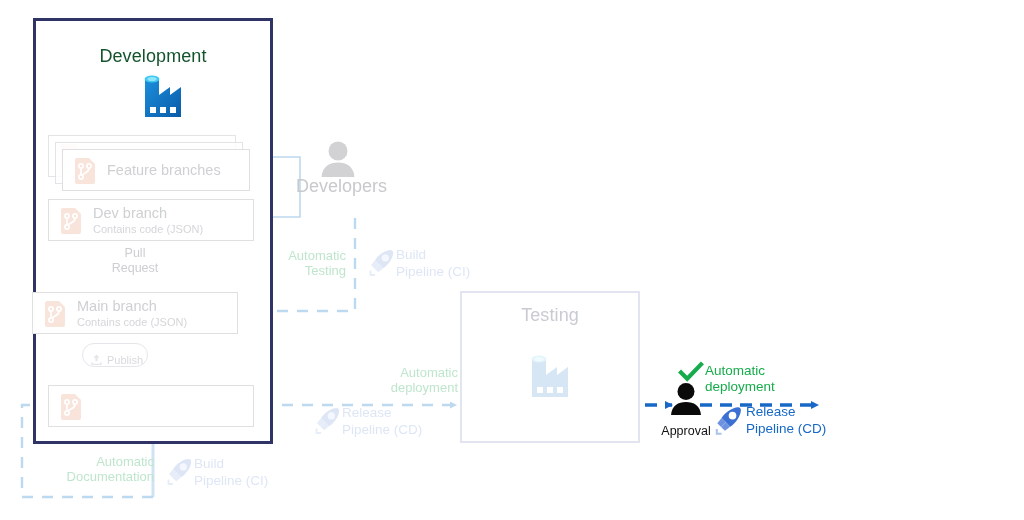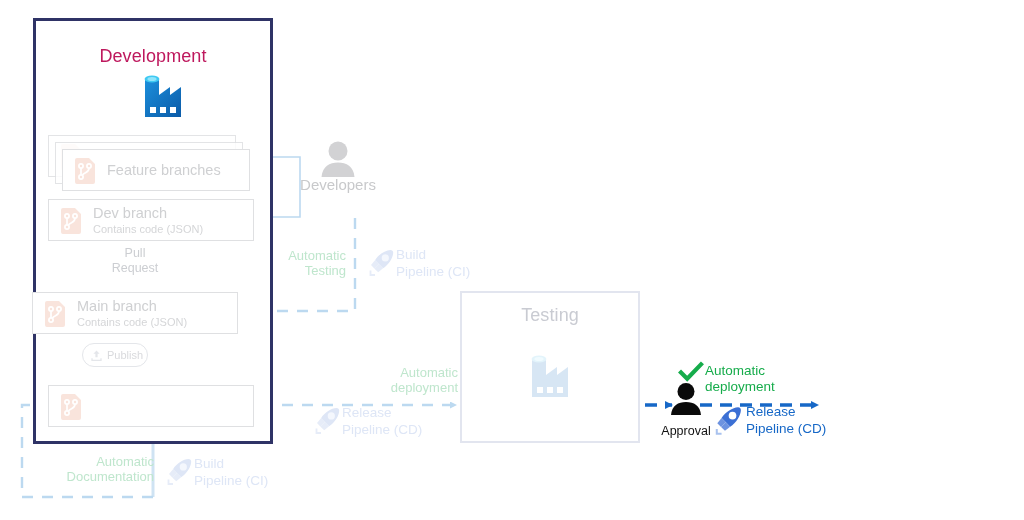--- a/index.html
+++ b/index.html
@@ -15,21 +15,21 @@
   
   .env-box{position:absolute;background:#ffffff;box-sizing:border-box;}
   .env-title{
     position:absolute;left:0;right:0;text-align:center;
     font-size:18px;letter-spacing:.1px;
   }
   #dev-box{
     left:33px;top:18px;width:240px;height:426px;
     border:3px solid #2f3366;
   }
-  #dev-title{top:25px;color:#be185d;}
+  #dev-title{top:25px;color:#14532d;}
   #test-box{
     left:460px;top:291px;width:180px;height:152px;
     border:2px solid #e2e5ef;
   }
   #test-title{top:12px;color:#c9cbd2;}
   #prod-box{
     left:822px;top:291px;width:192px;height:152px;
     border:3px solid #2f3366;
   }
   #prod-title{top:12px;color:#111111;}
@@ -49,32 +49,32 @@
   }
   .branch-txt{display:flex;flex-direction:column;justify-content:flex-end;line-height:1.15;}
   .branch-name{font-size:14.5px;color:#cfd0d2;}
   .branch-sub{font-size:11px;color:#d5d6d8;margin-top:1px;}
   .faded-stack{opacity:.85;}
 
   
   #publish-btn{
     position:absolute;left:82px;top:343px;width:66px;height:24px;
     border:1px solid #e4e6ea;border-radius:12px;background:#fff;
-    display:flex;align-items:center;box-sizing:border-box;
+    display:flex;align-items:flex-end;box-sizing:border-box;
   }
   #publish-btn .plabel{font-size:11px;color:#d9dadd;margin-left:4px;}
 
   
   .lbl{position:absolute;line-height:1.18;}
   .lbl-pull{font-size:12.5px;color:#ccced2;text-align:center;width:60px;}
   .lbl-green{color:#bfe6cd;font-size:13px;text-align:right;}
   .lbl-green-strong{color:#16ac4b;font-size:13.5px;}
   .lbl-pipe-faded{color:#dee6f6;font-size:13.5px;line-height:1.25;}
   .lbl-pipe-blue{color:#1768c7;font-size:13.5px;line-height:1.25;}
-  .lbl-grey{color:#c8c9cb;font-size:15px;text-align:center;}
+  .lbl-grey{color:#c8c9cb;font-size:18px;text-align:center;}
   .lbl-black{color:#111;font-size:12.5px;text-align:center;}
 
   svg{display:block;overflow:visible;}
 </style>
 </head>
 <body>
 
 <div id="stage">
 
   <svg class="abs" style="left:0;top:0;" width="1024" height="520">

